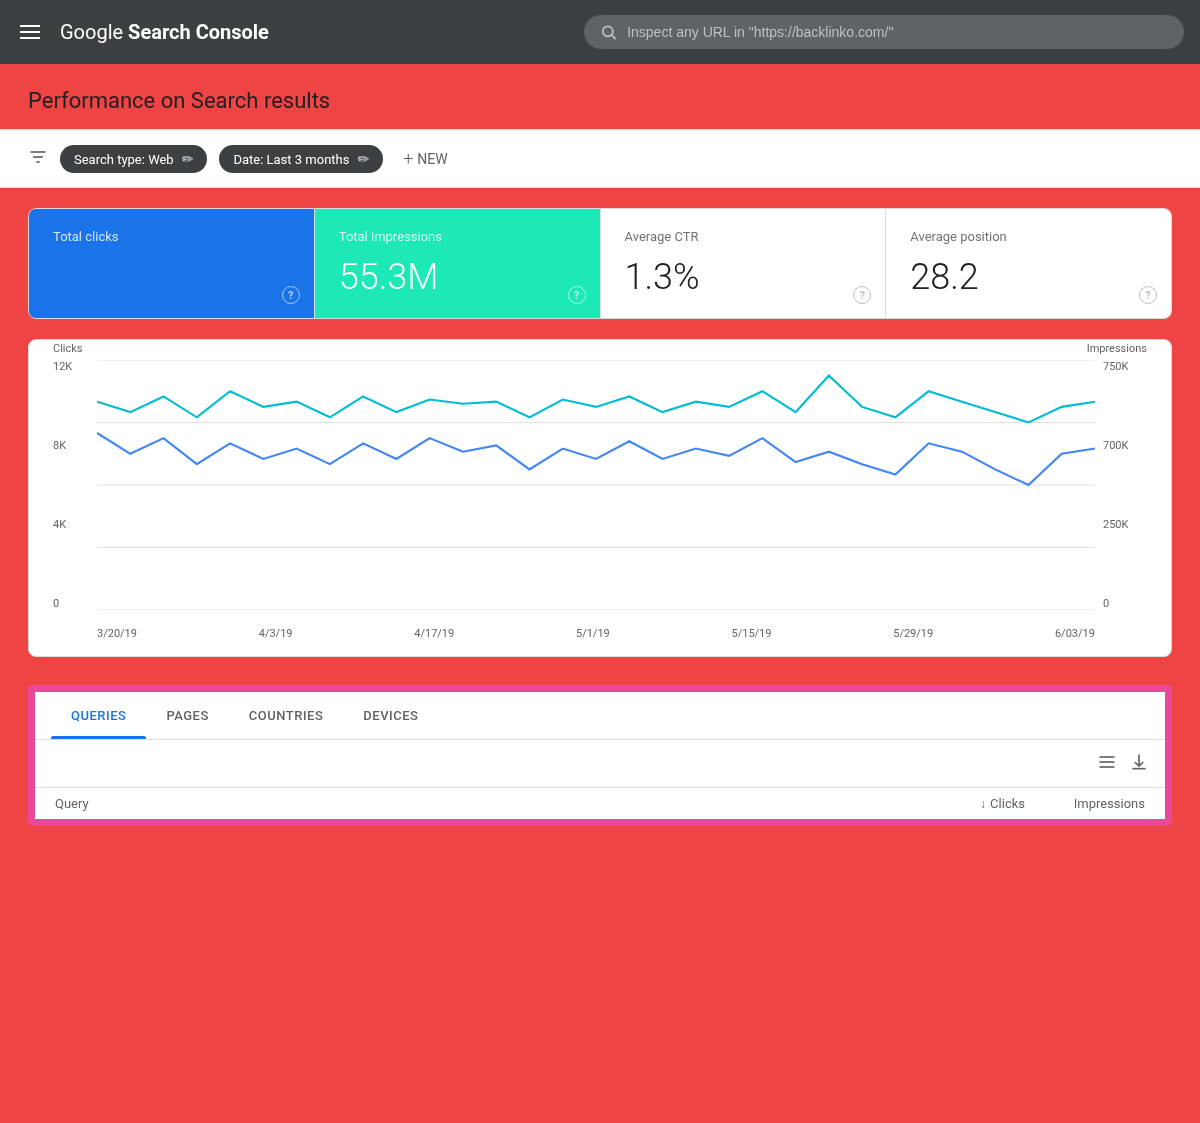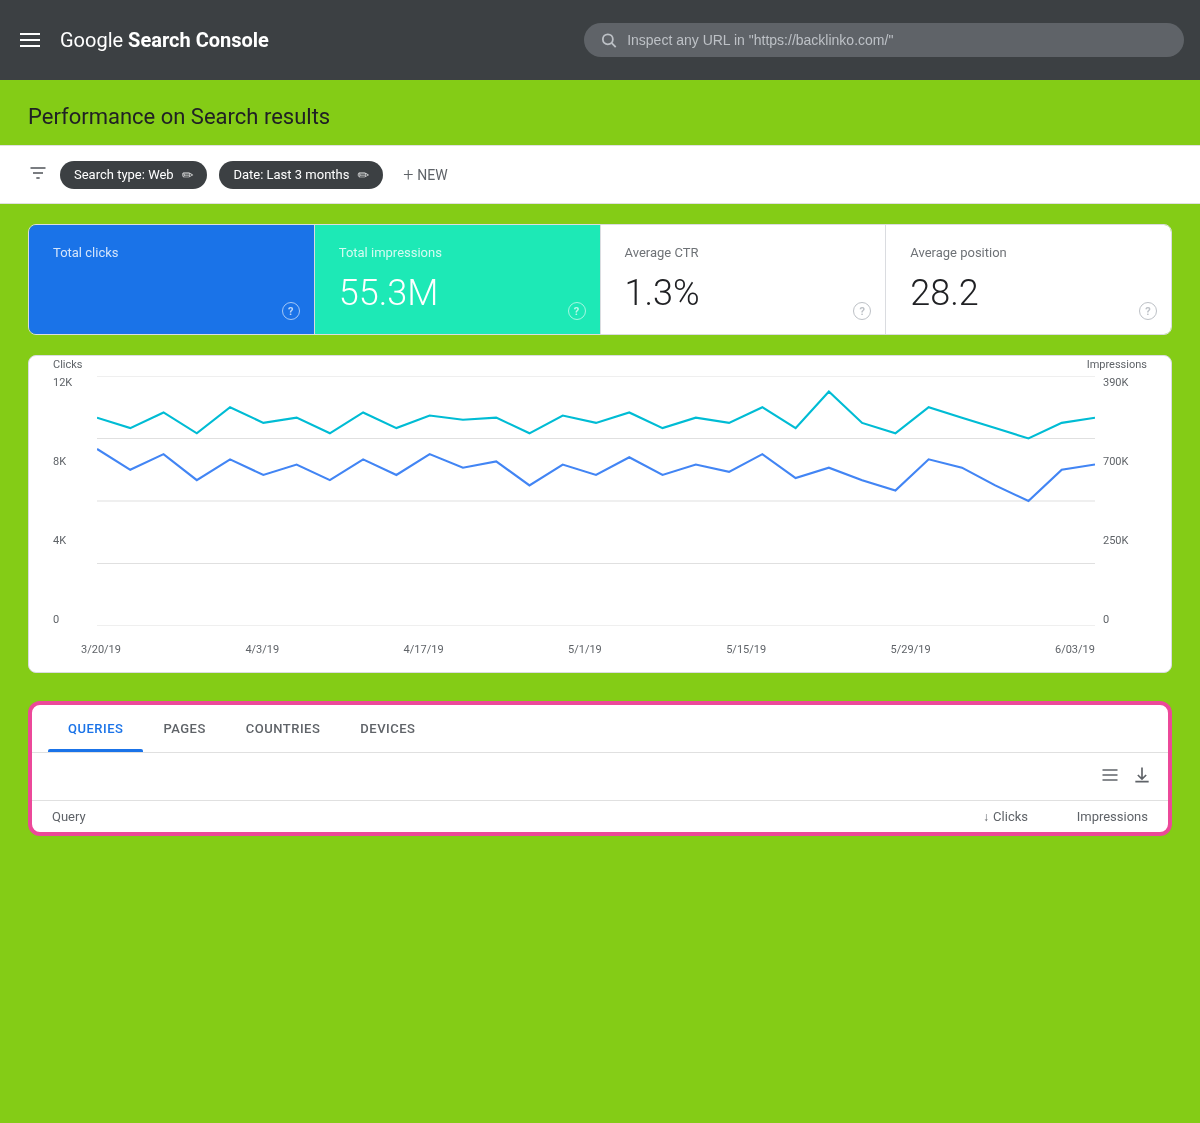--- a/index.html
+++ b/index.html
@@ -1,21 +1,21 @@
 <!DOCTYPE html>
 <html><head>
   <meta charset="utf-8">
   <style>
     * { box-sizing: border-box; margin: 0; padding: 0; }
     body { font-family: 'Roboto', Arial, sans-serif; background: #f1f3f4; color: #202124; font-size: 14px; }
 
     
     .header {
       background: #3c4043;
-      height: 80px;
+      height: 64px;
       display: flex;
       align-items: center;
       padding: 0 16px;
       gap: 16px;
     }
     .header-menu-icon {
       color: white;
       font-size: 20px;
       cursor: pointer;
       display: flex;
@@ -55,21 +55,21 @@
       color: #bef264;
       font-size: 14px;
       outline: none;
       width: 100%;
     }
     .header-search input::placeholder { color: #bdc1c6; }
     .search-icon-svg { color: #bdc1c6; }
 
     
     .main-content {
-      background: #84cc16;
+      background: #ef4444;
       min-height: calc(100vh - 64px);
     }
 
     .page-header {
       padding: 24px 28px 16px;
       border-bottom: 1px solid #e0e0e0;
     }
     .page-title {
       font-size: 22px;
       font-weight: 400;
@@ -85,21 +85,21 @@
       border-bottom: 1px solid #e0e0e0;
       background: white;
     }
     .filter-chip {
       background: #3c4043;
       color: white;
       border-radius: 20px;
       padding: 6px 14px;
       font-size: 13px;
       display: flex;
-      align-items: center;
+      align-items: flex-end;
       gap: 8px;
       cursor: pointer;
     }
     .filter-chip .edit-icon {
       font-size: 14px;
       opacity: 0.8;
     }
     .new-button {
       display: flex;
       align-items: center;
@@ -217,35 +217,35 @@
       top: 0;
       bottom: 30px;
     }
     .chart-svg-wrapper svg {
       width: 100%;
       height: 100%;
     }
     .chart-x-labels {
       position: absolute;
       bottom: 0;
-      left: 28px;
+      left: 44px;
       right: 52px;
       display: flex;
       justify-content: space-between;
       font-size: 11px;
       color: #5f6368;
     }
 
     
     .tabs-section {
       padding: 20px 28px 0;
     }
     .tabs-container {
-      border: 4px solid #ec4899;
-      border-radius: 12px;
+      border: 7px solid #ec4899;
+      border-radius: 5px;
       background: white;
       overflow: hidden;
     }
     .tabs-nav {
       display: flex;
       border-bottom: 1px solid #e0e0e0;
       padding: 0 16px;
     }
     .tab-item {
       padding: 16px 20px;
@@ -378,21 +378,21 @@
   <div class="chart-section">
     <div class="chart-container">
       <div class="chart-area">
         <div class="chart-y-left">
           <span>12K</span>
           <span>8K</span>
           <span>4K</span>
           <span>0</span>
         </div>
         <div class="chart-y-right">
-          <span>390K</span>
+          <span>750K</span>
           <span>700K</span>
           <span>250K</span>
           <span>0</span>
         </div>
         <div style="position:absolute; left:0; top:-18px; font-size:11px; color:#5f6368;">Clicks</div>
         <div style="position:absolute; right:0; top:-18px; font-size:11px; color:#5f6368;">Impressions</div>
         <div class="chart-svg-wrapper">
           <svg viewBox="0 0 900 240" preserveAspectRatio="none">
 
             <line x1="0" y1="0" x2="900" y2="0" stroke="#e0e0e0" stroke-width="1"></line>

